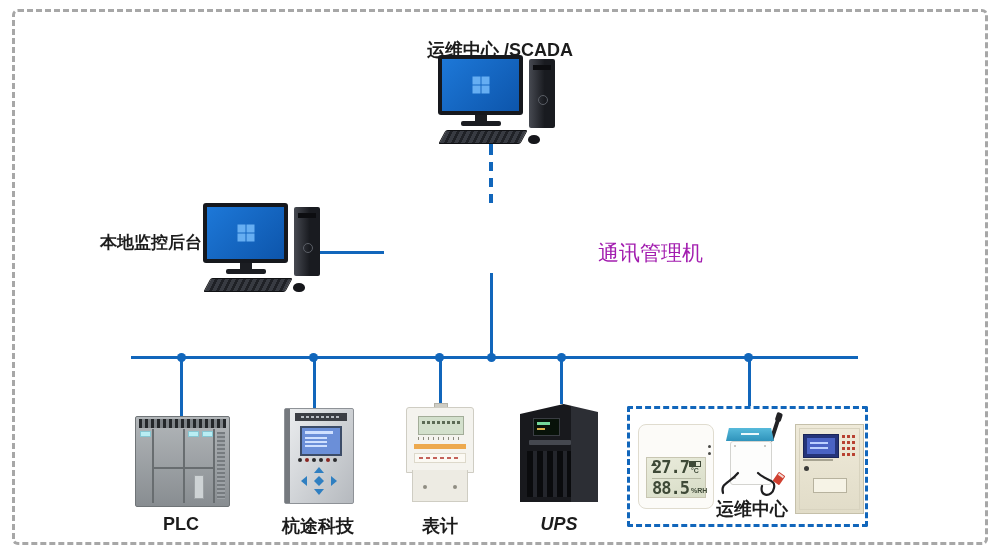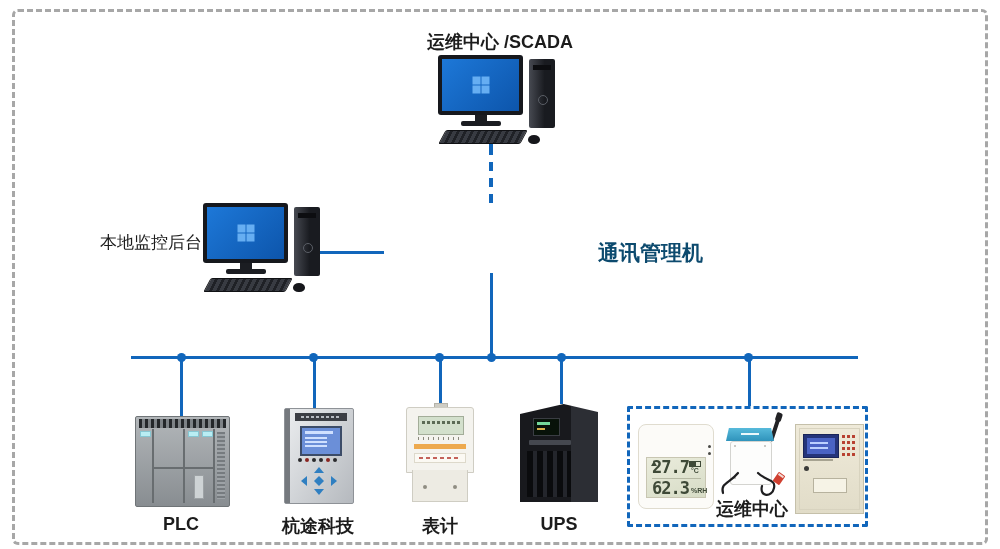--- a/index.html
+++ b/index.html
@@ -4,23 +4,23 @@
 <style>
   html,body{margin:0;padding:0;background:#ffffff;}
   #stage{position:relative;width:1000px;height:549px;background:#ffffff;overflow:hidden;
          font-family:"Liberation Sans","DejaVu Sans",sans-serif;color:#1c1c1c;}
   .abs{position:absolute;}
   
   .outer-border{position:absolute;left:12px;top:9px;width:970px;height:530px;
     border:3px dashed #a7a7a7;border-radius:6px;}
   
   .label{position:absolute;white-space:nowrap;}
-  .title-scada{left:500px;top:30px;transform:translateX(-50%);font-size:18px;font-weight:600;}
-  .title-local{left:100px;top:231px;font-size:17px;font-weight:400;}
-  .title-comm{left:598px;top:239px;font-size:21px;font-weight:700;color:#0c4a6e;}
+  .title-scada{left:500px;top:38px;transform:translateX(-50%);font-size:18px;font-weight:600;}
+  .title-local{left:100px;top:231px;font-size:17px;font-weight:700;}
+  .title-comm{left:598px;top:239px;font-size:21px;font-weight:400;color:#a21caf;}
   .dev-label{position:absolute;top:514px;transform:translateX(-50%);font-size:18px;font-weight:600;white-space:nowrap;}
   .dev-label.others{top:497px;}
   
   .line{position:absolute;background:#1166bb;}
   .link-scada-stub{left:489px;top:139px;width:4px;height:7px;}
   .link-scada-comm{left:489px;top:146px;width:4px;height:64px;background:repeating-linear-gradient(180deg,#1166bb 0 9px,rgba(0,0,0,0) 9px 16px);}
   .link-local-comm{left:316px;top:251px;width:68px;height:3px;}
   .link-comm-bus{left:490px;top:273px;width:3px;height:85px;}
   .bus{left:131px;top:356px;width:727px;height:3px;}
   .drop-plc{left:180px;top:358px;width:3px;height:58px;}
@@ -276,21 +276,21 @@
 
   <div class="th">
     <div class="th-lcd">
       <div class="th-person"></div>
       <div class="th-batt"></div>
       <div class="th-row temp">
         <span class="th-val">27.7</span>
         <span class="th-unit">°C</span>
       </div>
       <div class="th-row hum">
-        <span class="th-val">62.3</span>
+        <span class="th-val">88.5</span>
         <span class="th-unit">%RH</span>
       </div>
     </div>
     <div class="th-dots">
         <i></i>
         <i></i>
       </div>
   </div>
 
   <div class="wl">
@@ -309,16 +309,16 @@
     <div class="panel-lcd"></div>
     <div class="panel-btns"></div>
     <div class="panel-line"></div>
     <div class="panel-dot"></div>
     <div class="panel-slot"></div>
   </div>
 
   <div class="dev-label" style="left:181px;">PLC</div>
   <div class="dev-label" style="left:318px;">杭途科技</div>
   <div class="dev-label" style="left:440px;">表计</div>
-  <div class="dev-label" style="left:559px;">UPS</div>
+  <div class="dev-label" style="left:559px;font-style:italic;">UPS</div>
   <div class="dev-label others" style="left:752px;">运维中心</div>
 
 </div>
 
 </body></html>

